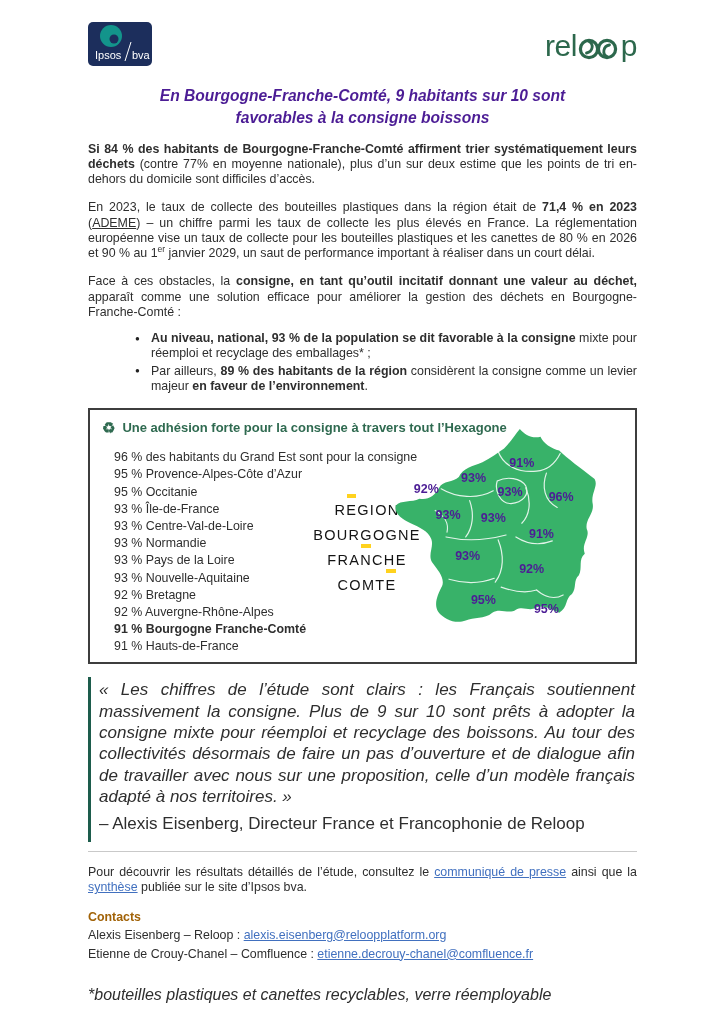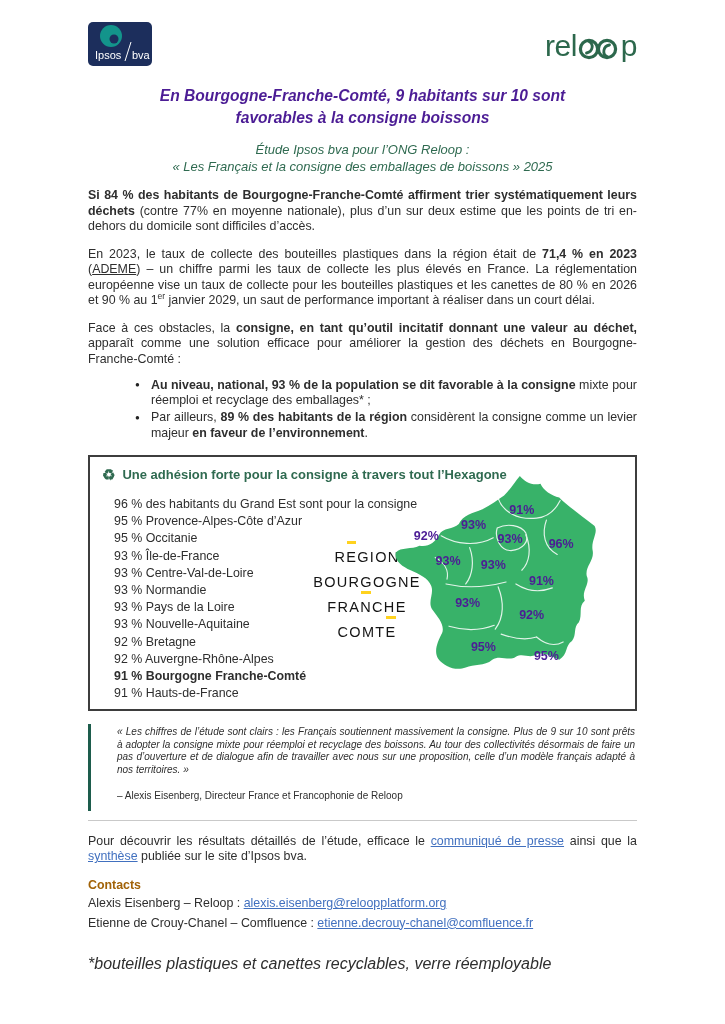--- a/index.html
+++ b/index.html
@@ -42,23 +42,23 @@
          font-size:14.5px;letter-spacing:1.3px;line-height:25px;color:#141414;}
   .yacc{position:relative;display:inline-block;}
   .yacc::before{content:"";position:absolute;left:8%;top:-4px;width:84%;height:3.5px;background:#ffd21e;}
 
   .map-wrap{position:absolute;right:2px;top:12px;width:246px;height:226px;}
   .map-wrap svg{position:absolute;left:0;top:0;}
   .map-label{position:absolute;transform:translate(-50%,-50%);color:#4c1d95;font-weight:bold;
              font-size:12.5px;white-space:nowrap;}
 
   
-  .quote{margin-top:13px;border-left:3px solid #1d5c4c;padding:2px 2px 8px 26px;font-size:10px;line-height:1.26;}
+  .quote{margin-top:13px;border-left:3px solid #1d5c4c;padding:2px 2px 8px 8px;font-size:17px;line-height:1.26;}
   .quote-text{font-style:italic;text-align:justify;}
-  .quote-attr{margin-top:14px;}
+  .quote-attr{margin-top:5px;}
 
   .divider{margin-top:9px;border-top:1px solid #c9c9c9;height:0;}
 
   .contacts-heading{margin-top:14px;color:#a16207;font-weight:bold;font-size:12.4px;}
   .contact-line{margin-top:3px;font-size:12.4px;line-height:1.3;text-align:left;}
   .footnote{margin-top:24px;font-style:italic;font-size:16px;color:#2e2e2e;}
 </style>
 </head>
 <body>
 
@@ -85,24 +85,20 @@
         </svg>
         <span>p</span>
       </div>
     </div>
 
     <div class="title">
       <div>En Bourgogne-Franche-Comté, 9 habitants sur 10 sont</div>
       <div>favorables à la consigne boissons</div>
     </div>
 
-    <div class="subtitle">
-      <div>Étude Ipsos bva pour l’ONG Reloop :</div>
-      <div>« Les Français et la consigne des emballages de boissons » 2025</div>
-    </div>
 
     <div class="par"><span class="b">Si 84 % des habitants de Bourgogne-Franche-Comté affirment trier systématiquement leurs déchets</span><span> (contre 77% en moyenne nationale), plus d’un sur deux estime que les points de tri en-dehors du domicile sont difficiles d’accès.</span></div>
     <div class="par"><span>En 2023, le taux de collecte des bouteilles plastiques dans la région était de </span><span class="b">71,4 % en 2023</span><span> (</span><span class="u">ADEME</span><span>) – un chiffre parmi les taux de collecte les  plus élevés en France. La réglementation européenne vise un taux de collecte pour les bouteilles plastiques et les canettes de 80 % en 2026 et 90 % au 1</span><span class="sup">er</span><span> janvier 2029, un saut de performance important à réaliser dans un court délai.</span></div>
     <div class="par"><span>Face à ces obstacles, la </span><span class="b">consigne, en tant qu’outil incitatif donnant une valeur au déchet,</span><span> apparaît comme une solution efficace pour améliorer la gestion des déchets en Bourgogne-Franche-Comté :</span></div>
 
     <div class="bullets">
       <div class="bullet"><span class="b">Au niveau, national,  93 % de la population se dit favorable à la consigne</span><span> mixte pour réemploi et recyclage des emballages* ;</span></div>
       <div class="bullet"><span>Par ailleurs, </span><span class="b">89 % des habitants de la région</span><span> considèrent la consigne comme un levier majeur </span><span class="b">en faveur de l’environnement</span><span>.</span></div>
     </div>
 
@@ -171,21 +167,21 @@
       </div>
     </div>
 
     <div class="quote">
       <div class="quote-text"><span>« Les chiffres de l’étude sont clairs : les Français soutiennent massivement la consigne. Plus de 9 sur 10 sont prêts à adopter la consigne mixte pour réemploi et recyclage des boissons. Au tour des collectivités désormais de faire un pas d’ouverture et de dialogue afin de travailler avec nous sur une proposition, celle d’un modèle français adapté à nos territoires. »</span></div>
       <div class="quote-attr">– Alexis Eisenberg, Directeur France et Francophonie de Reloop</div>
     </div>
 
     <div class="divider"></div>
 
-    <div class="par"><span>Pour découvrir les résultats détaillés de l’étude, efficace le </span><a class="link">communiqué de presse</a><span> ainsi que la </span><a class="link">synthèse</a><span> publiée sur le site d’Ipsos bva.</span></div>
+    <div class="par"><span>Pour découvrir les résultats détaillés de l’étude, consultez le </span><a class="link">communiqué de presse</a><span> ainsi que la </span><a class="link">synthèse</a><span> publiée sur le site d’Ipsos bva.</span></div>
 
     <div class="contacts-heading">Contacts</div>
     <div class="contact-line"><span>Alexis Eisenberg – Reloop : </span><a class="link">alexis.eisenberg@reloopplatform.org</a></div>
     <div class="contact-line"><span>Etienne de Crouy-Chanel – Comfluence : </span><a class="link">etienne.decrouy-chanel@comfluence.fr</a></div>
 
     <div class="footnote">*bouteilles plastiques et canettes recyclables, verre réemployable</div>
 
   </div>
 </div>
 

